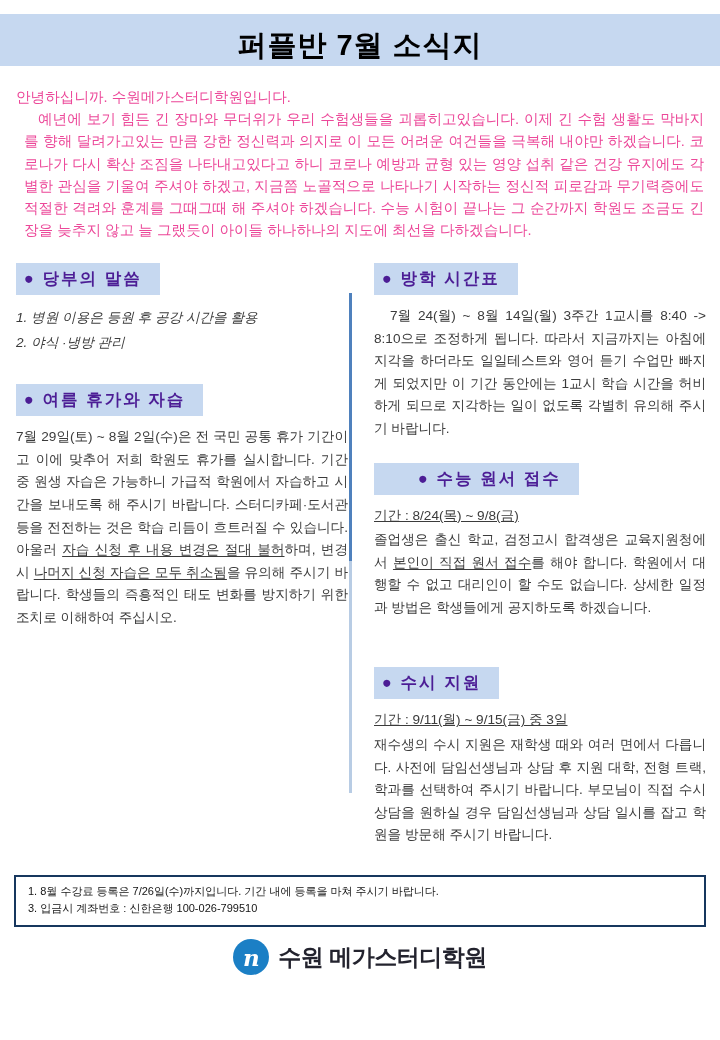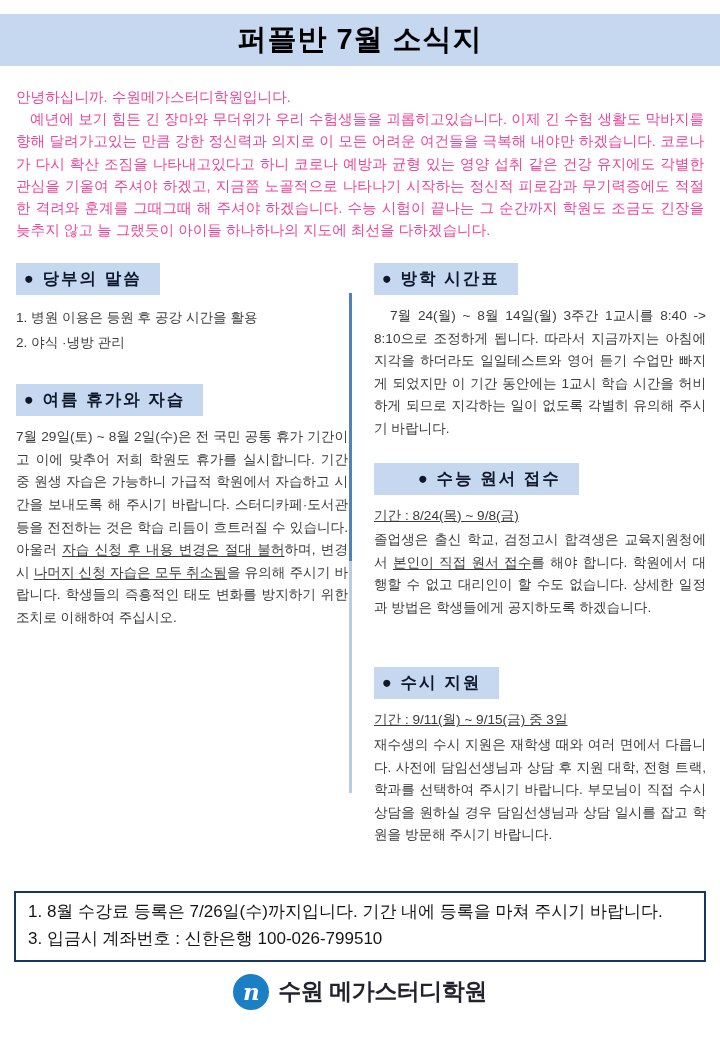--- a/index.html
+++ b/index.html
@@ -3,58 +3,58 @@
 <meta charset="utf-8">
 <style>
   html,body{margin:0;padding:0;}
   body{
     width:720px;height:1040px;overflow:hidden;background:#ffffff;
     font-family:"Liberation Sans","DejaVu Sans",sans-serif;
     color:#111;position:relative;
   }
   .banner{
     margin-top:14px;height:52px;background:var(--banner_bg,#c6d8f0);
-    display:flex;align-items:center;justify-content:center;
+    display:flex;align-items:flex-end;justify-content:center;
   }
   .banner h1{
     margin:0;font-size:29px;font-weight:700;color:#000;letter-spacing:1px;
   }
   .intro{
     padding:20px 16px 0 16px;font-size:14.6px;line-height:1.52;
     color:#ec4899;text-align:justify;
   }
   .intro p{margin:0;}
-  .intro .para{text-indent:14px;}
+  .intro .para{text-indent:14px;margin-left:8px;}
   .columns{
     display:flex;margin-top:22px;height:612px;position:relative;
     padding:0 14px 0 16px;box-sizing:border-box;
   }
   .col-left{width:332px;}
   .col-right{flex:1;margin-left:26px;}
   .divider{position:absolute;left:349px;top:30px;width:3px;}
   .divider .seg-dark{width:3px;height:268px;background:var(--divider_dark,#4f81bd);}
   .divider .seg-light{width:3px;height:232px;background:var(--divider_light,#b8cce4);}
   .section-title{
-    display:inline-block;background:var(--section_bg,#c6d8f0);color:#0f172a;
+    display:inline-block;background:var(--section_bg,#c6d8f0);color:#4c1d95;
     font-size:16.5px;font-weight:700;letter-spacing:2px;
     padding:5px 18px 5px 8px;margin:0 0 10px 0;
   }
   .sec-body{
     font-size:13.6px;line-height:1.66;color:#3b3b3b;text-align:justify;margin:0;
   }
   .sec-body.indent{text-indent:16px;}
-  .item-title{margin:2px 0 0 0;font-size:13.6px;line-height:1.66;color:#3b3b3b;}
+  .item-title{margin:2px 0 0 0;font-size:13.6px;line-height:1.66;color:#3b3b3b;font-style:italic;}
   .period{margin:0 0 2px 0;font-size:13.6px;line-height:1.66;color:#3b3b3b;text-decoration:underline;}
   .sec2-left{margin-top:30px;}
   .sec2-right{margin-top:22px;padding-left:44px;}
   .sec3-right{margin-top:48px;}
   u{text-underline-offset:2px;}
   .notice{
-    margin:16px 14px 0 14px;border:2px solid var(--notice_border,#17375e);
-    padding:6px 12px 8px 12px;font-size:17px;line-height:1.55;color:#141414;
+    margin:0 14px 0 14px;border:2px solid var(--notice_border,#17375e);
+    padding:6px 12px 8px 12px;font-size:11px;line-height:1.55;color:#141414;
   }
   .notice p{margin:0;}
   .footer{
     margin-top:12px;display:flex;align-items:center;justify-content:center;gap:9px;
   }
   .logo-circle{
     width:36px;height:36px;border-radius:50%;background:var(--logo_blue,#1b7fc5);
     color:#fff;display:flex;align-items:center;justify-content:center;
     font-size:23px;font-weight:700;font-style:italic;
     font-family:"DejaVu Serif","Liberation Serif",serif;

